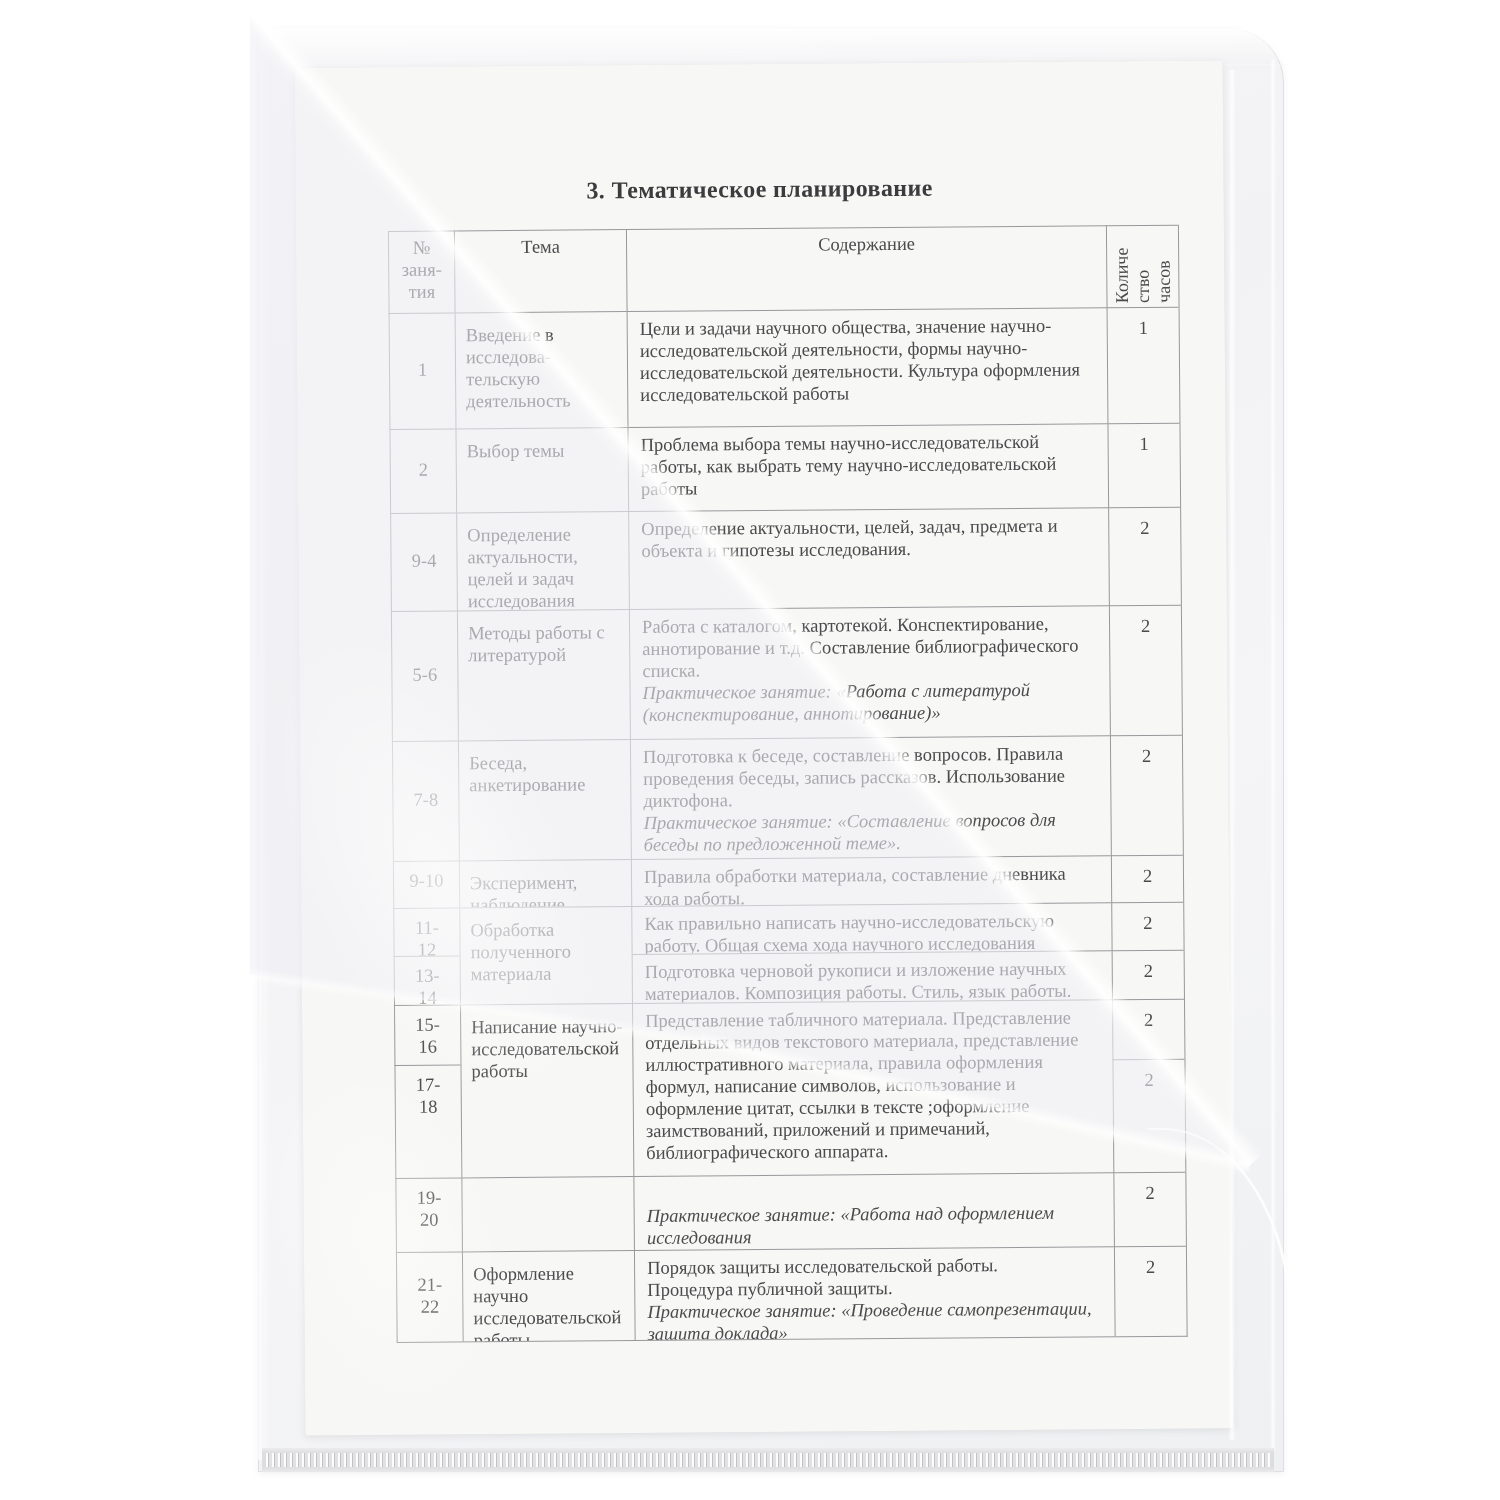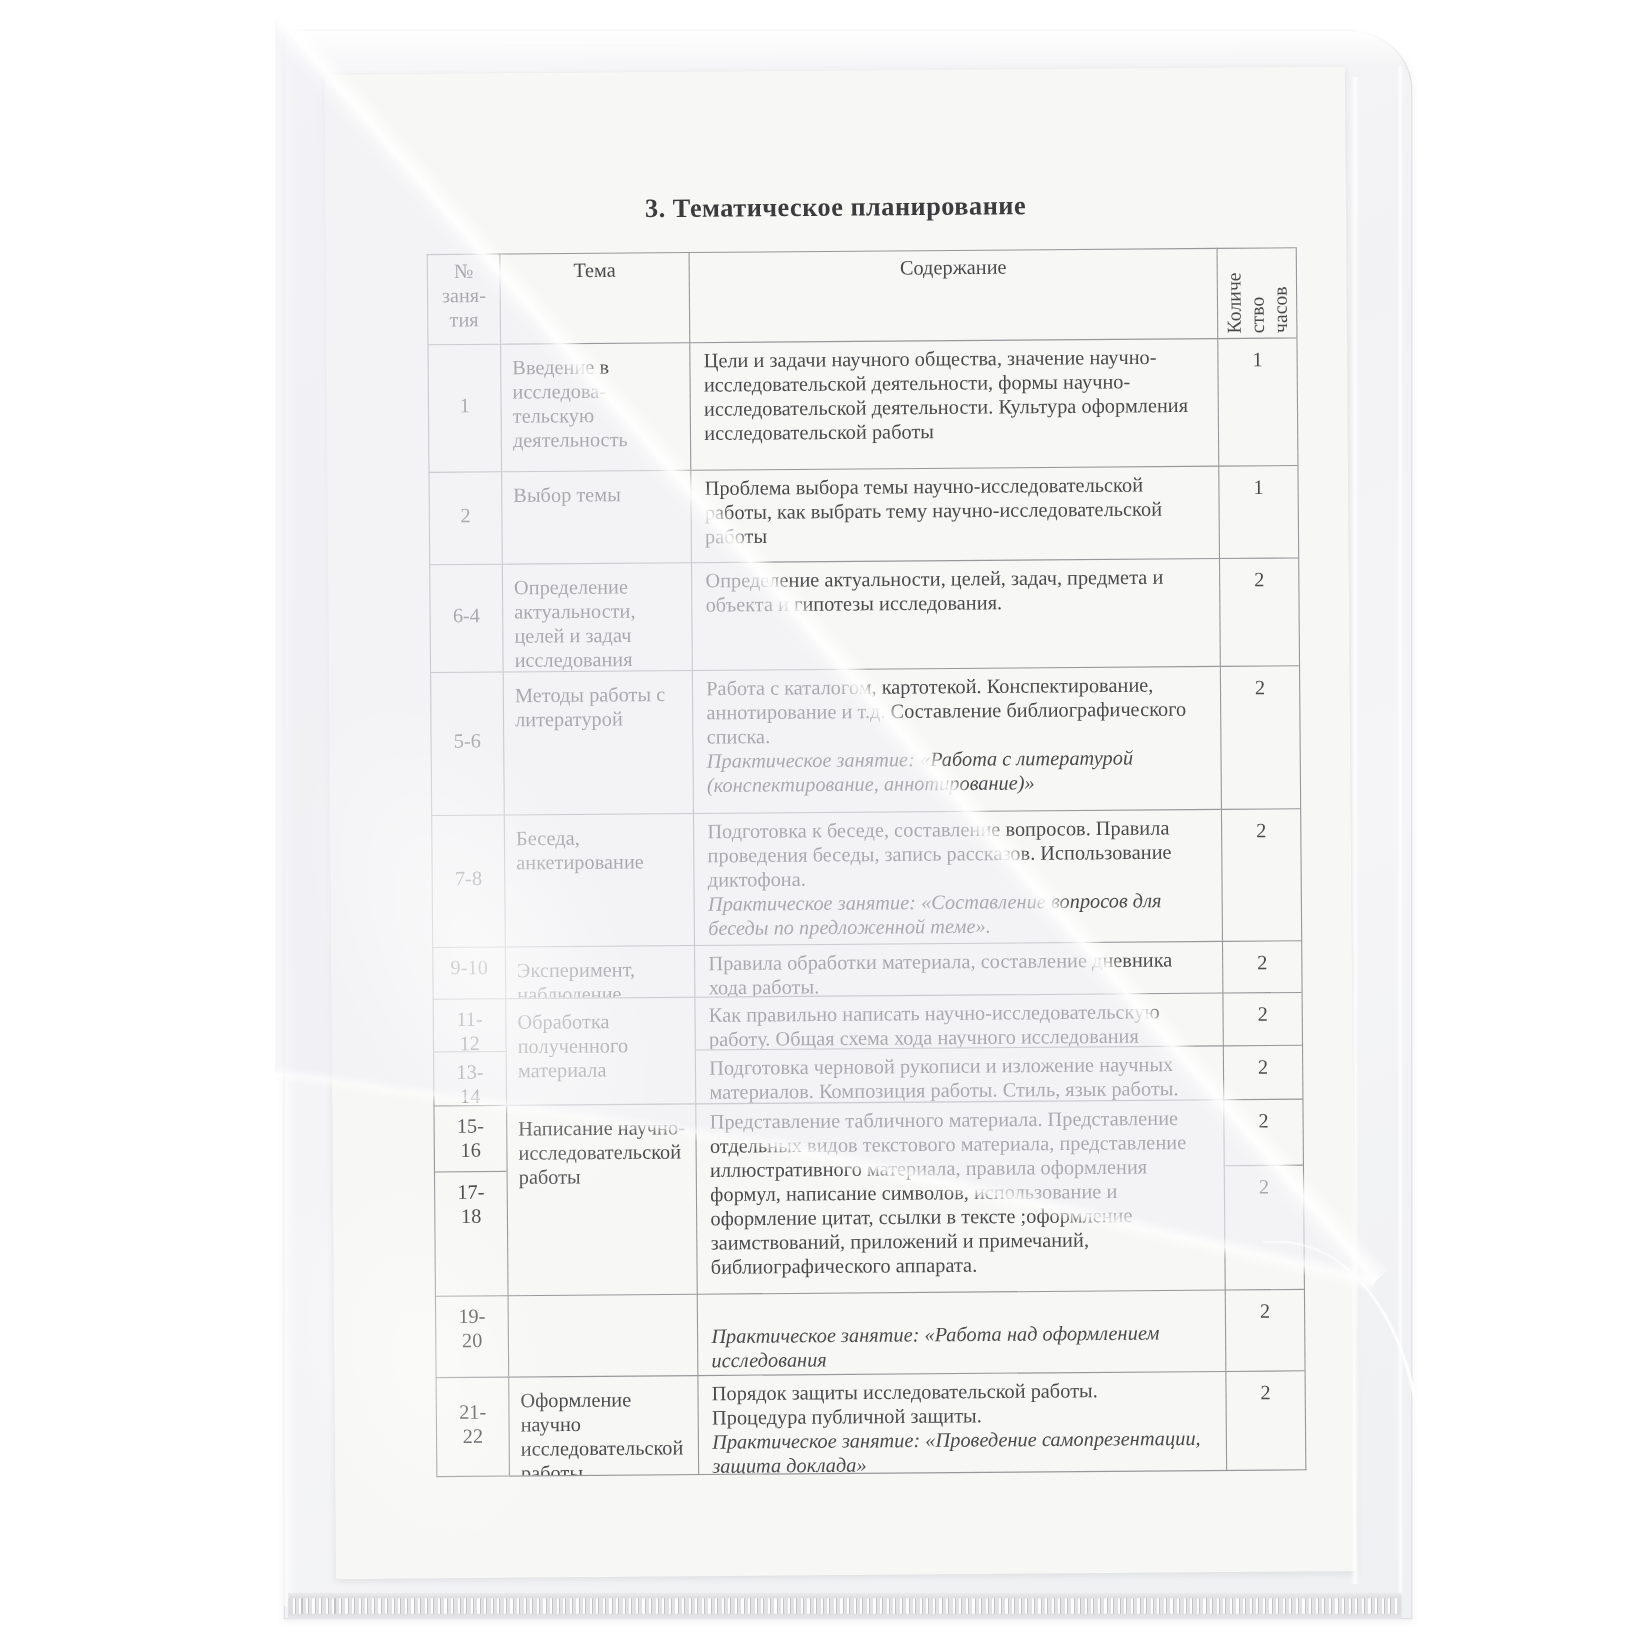--- a/index.html
+++ b/index.html
@@ -142,21 +142,21 @@
 ство
 часов</div></div>
         <div class="cell no r0 vc" style="left: 0px; top: 82px; width: 66px; height: 116px;">1</div>
         <div class="cell tema r0" style="left: 66px; top: 82px; width: 172px; height: 116px;">Введение в исследова- тельскую деятельность</div>
         <div class="cell cont r0" style="left: 238px; top: 82px; width: 480px; height: 116px;"><div class="seg">Цели и задачи научного общества, значение научно-исследовательской деятельности, формы научно-исследовательской деятельности. Культура оформления исследовательской работы</div></div>
         <div class="cell hrs r0" style="left: 718px; top: 82px; width: 72px; height: 116px;">1</div>
         <div class="cell no r1 vc" style="left: 0px; top: 198px; width: 66px; height: 84px;">2</div>
         <div class="cell tema r1" style="left: 66px; top: 198px; width: 172px; height: 84px;">Выбор темы</div>
         <div class="cell cont r1" style="left: 238px; top: 198px; width: 480px; height: 84px;"><div class="seg">Проблема выбора темы научно-исследовательской работы, как выбрать тему научно-исследовательской работы</div></div>
         <div class="cell hrs r1" style="left: 718px; top: 198px; width: 72px; height: 84px;">1</div>
-        <div class="cell no r2 vc" style="left: 0px; top: 282px; width: 66px; height: 98px;">6-4</div>
+        <div class="cell no r2 vc" style="left: 0px; top: 282px; width: 66px; height: 98px;">9-4</div>
         <div class="cell tema r2" style="left: 66px; top: 282px; width: 172px; height: 98px;">Определение актуальности, целей и задач исследования</div>
         <div class="cell cont r2" style="left: 238px; top: 282px; width: 480px; height: 98px;"><div class="seg">Определение актуальности, целей, задач, предмета и объекта и гипотезы исследования.</div></div>
         <div class="cell hrs r2" style="left: 718px; top: 282px; width: 72px; height: 98px;">2</div>
         <div class="cell no r3 vc" style="left: 0px; top: 380px; width: 66px; height: 130px;">5-6</div>
         <div class="cell tema r3" style="left: 66px; top: 380px; width: 172px; height: 130px;">Методы работы с литературой</div>
         <div class="cell cont r3" style="left: 238px; top: 380px; width: 480px; height: 130px;"><div class="seg">Работа с каталогом, картотекой. Конспектирование, аннотирование и т.д. Составление библиографического списка.</div><div class="seg it">Практическое занятие: «Работа с литературой (конспектирование, аннотирование)»</div></div>
         <div class="cell hrs r3" style="left: 718px; top: 380px; width: 72px; height: 130px;">2</div>
         <div class="cell no r4 vc" style="left: 0px; top: 510px; width: 66px; height: 120px;">7-8</div>
         <div class="cell tema r4" style="left: 66px; top: 510px; width: 172px; height: 120px;">Беседа, анкетирование</div>
         <div class="cell cont r4" style="left: 238px; top: 510px; width: 480px; height: 120px;"><div class="seg">Подготовка к беседе, составление вопросов. Правила проведения беседы, запись рассказов. Использование диктофона.</div><div class="seg it">Практическое занятие: «Составление вопросов для беседы по предложенной теме».</div></div>

